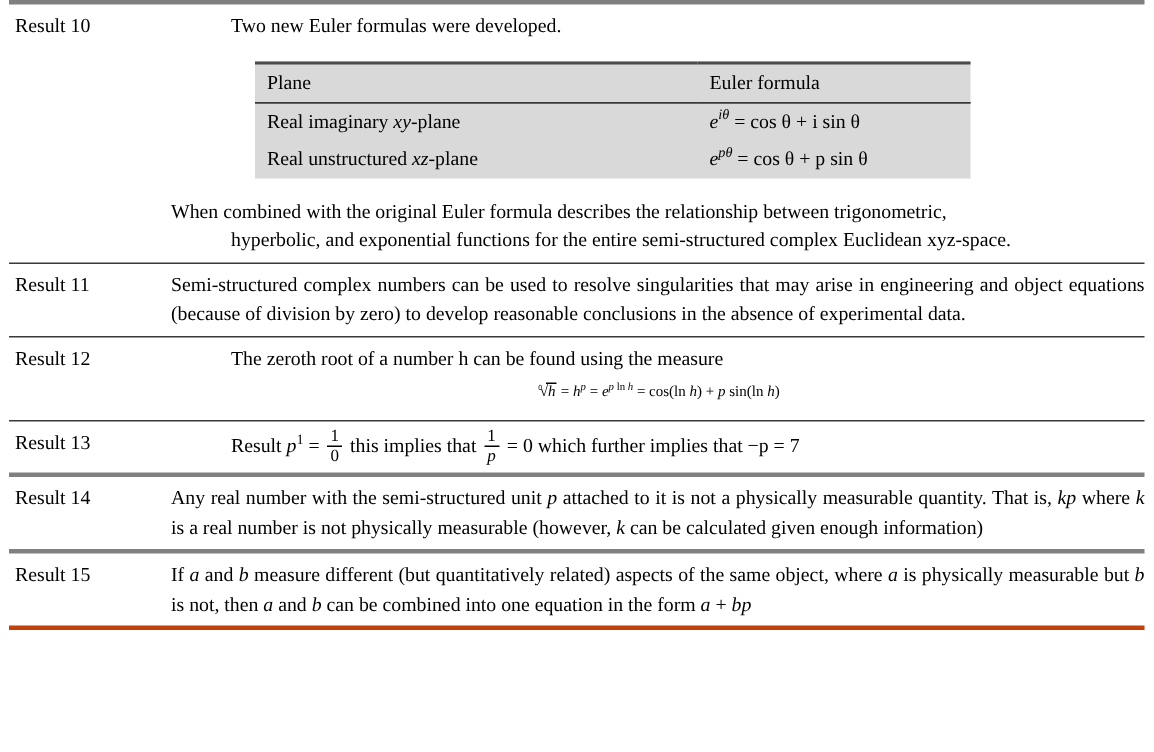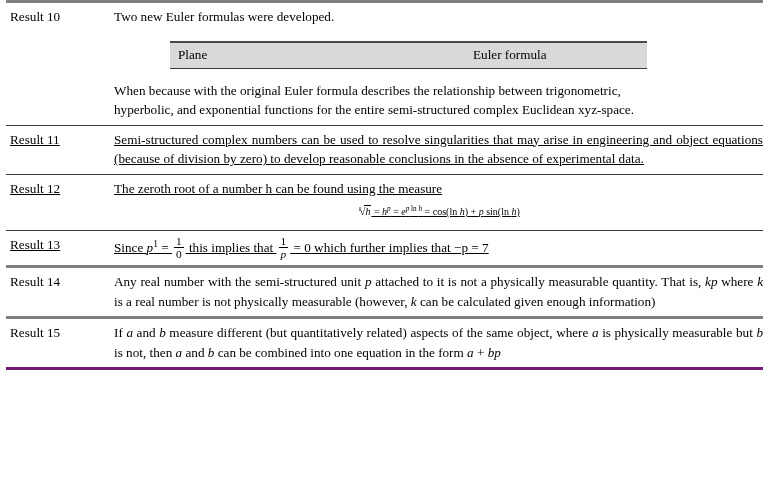--- a/index.html
+++ b/index.html
@@ -28,27 +28,26 @@
     margin: 0 6px;
     border-collapse: collapse;
     table-layout: fixed;
   }
 
   table.results tr.rule-top > td {
     border-top: 3px solid #808080;
   }
   table.results tr.rule-thin > td {
     border-top: 1.3px solid #3a3a3a;
-    text-decoration: underline;
   }
   table.results tr.rule-thick > td {
     border-top: 3px solid #808080;
   }
   table.results tr.rule-bottom > td {
-    border-bottom: 3px solid #701a75;
+    border-bottom: 3px solid #c2410c;
   }
 
   td.label-col {
     width: 104px;
     vertical-align: top;
     padding: 4px 0 5px 4px;
     font-size: 13.2px;
     line-height: 19.5px;
     white-space: nowrap;
     margin-top: 16px;
@@ -60,20 +59,21 @@
     line-height: 19.5px;
     text-align: justify;
     text-justify: inter-word;
     hyphens: none;
   }
   td.body-col p {
     margin: 0;
   }
   td.body-col p.nojust {
     text-align: left;
+    margin-left: 40px;
   }
 
   .it { font-style: italic; }
 
   
   .inner-wrap {
     padding: 14px 0 12px 0;
   }
   table.euler {
     width: 477px;
@@ -182,25 +182,33 @@
                   <col style="width:295px">
                   <col>
                 </colgroup>
               <thead>
                 <tr class="hdr">
                   <th class="plane-col">Plane</th>
                   <th>Euler formula</th>
                 </tr>
               </thead>
               <tbody>
+                <tr>
+                  <td class="plane-col"><span>Real imaginary </span><span class="it">xy</span><span>-plane</span></td>
+                  <td class="math"><span class="mi">e</span><sup class="exp mi">iθ</sup><span> = cos θ + i sin θ</span></td>
+                </tr>
+                <tr>
+                  <td class="plane-col"><span>Real unstructured </span><span class="it">xz</span><span>-plane</span></td>
+                  <td class="math"><span class="mi">e</span><sup class="exp mi">pθ</sup><span> = cos θ + p sin θ</span></td>
+                </tr>
               </tbody>
             </table>
           </div>
 
-          <p>When because with the original Euler formula describes the relationship between trigonometric,</p>
+          <p>When combined with the original Euler formula describes the relationship between trigonometric,</p>
           <p class="nojust">hyperbolic, and exponential functions for the entire semi-structured complex Euclidean xyz-space.</p>
         </td>
       </tr>
 
       <tr class="rule-thin">
         <td class="label-col">Result 11</td>
         <td class="body-col">
           <p>Semi-structured complex numbers can be used to resolve singularities that may arise in engineering and object equations (because of division by zero) to develop reasonable conclusions in the absence of experimental data.</p>
         </td>
       </tr>
@@ -211,21 +219,21 @@
           <p class="nojust">The zeroth root of a number h can be found using the measure</p>
           <div class="display-eq math">
             <span class="radical"><span class="idx">0</span><span class="sign">√</span><span class="rad-body mi">h</span></span><span> = </span><span class="mi">h</span><sup class="exp mi">p</sup><span> = </span><span class="mi">e</span><sup class="exp"><span class="mi">p</span><span class="mup"> ln </span><span class="mi">h</span></sup><span> = cos(ln </span><span class="mi">h</span><span>) + </span><span class="mi">p</span><span> sin(ln </span><span class="mi">h</span><span>)</span>
           </div>
         </td>
       </tr>
 
       <tr class="rule-thin">
         <td class="label-col">Result 13</td>
         <td class="body-col">
-          <p class="nojust math"><span>Since </span><span class="mi">p</span><sup class="exp">1</sup><span> = </span><span class="frac"><span class="num">1</span><span class="den">0</span></span><span> this implies that </span><span class="frac"><span class="num">1</span><span class="den mi">p</span></span><span> = 0</span><span> which further implies that −p = 7</span></p>
+          <p class="nojust math"><span>Result </span><span class="mi">p</span><sup class="exp">1</sup><span> = </span><span class="frac"><span class="num">1</span><span class="den">0</span></span><span> this implies that </span><span class="frac"><span class="num">1</span><span class="den mi">p</span></span><span> = 0</span><span> which further implies that −p = 7</span></p>
         </td>
       </tr>
 
       <tr class="rule-thick">
         <td class="label-col">Result 14</td>
         <td class="body-col">
           <p><span>Any real number with the semi-structured unit </span><span class="it">p</span><span> attached to it is not a physically measurable quantity. That is, </span><span class="it">kp</span><span> where </span><span class="it">k</span><span> is a real number is not physically measurable (however, </span><span class="it">k</span><span> can be calculated given enough information)</span></p>
         </td>
       </tr>
 

